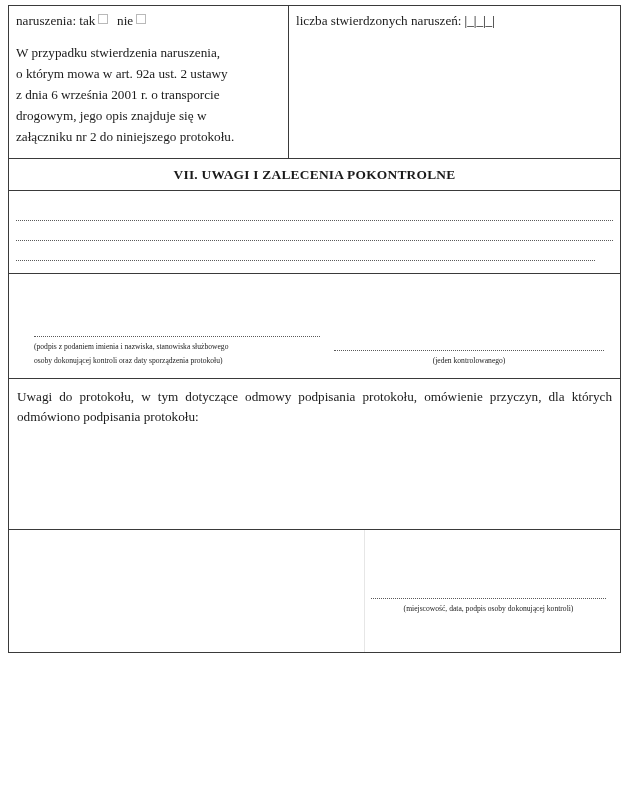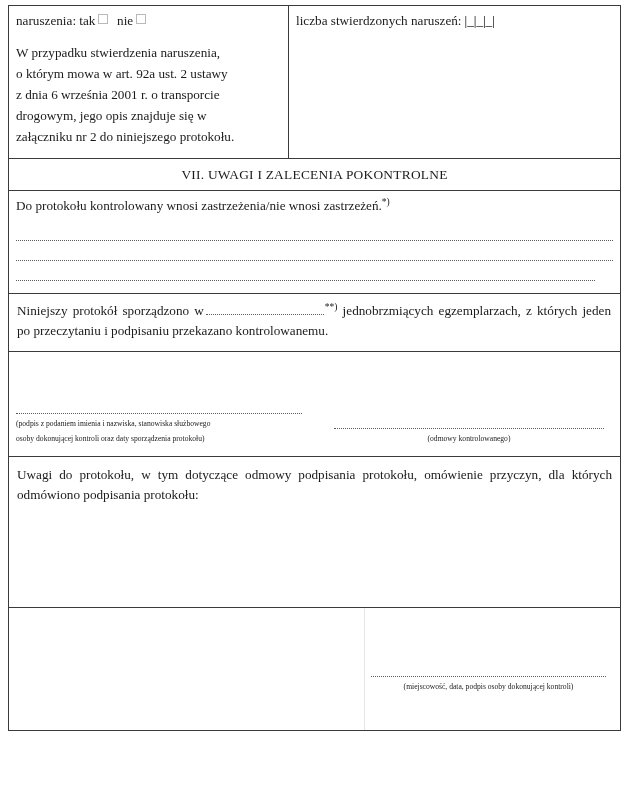--- a/index.html
+++ b/index.html
@@ -77,21 +77,21 @@
     display: inline-block;
     margin-left: 3px;
     letter-spacing: 0px;
     color: #000000;
     font-family: "Liberation Serif", serif;
   }
 
   
   .section-head {
     text-align: center;
-    font-weight: normal;
+    font-weight: bold;
     font-size: 13.4px;
     letter-spacing: 0.25px;
     padding: 8px 4px 7px 4px;
   }
 
   
   .dots {
     border-bottom: 1px dotted #5a5a5a;
     height: 0;
     margin: 0;
@@ -117,21 +117,21 @@
 
   
   .sig-wrap {
     position: relative;
     height: 104px;
   }
   .sig-col {
     position: absolute;
     bottom: 10px;
   }
-  .sig-left  { left: 7px;  width: 286px; }
+  .sig-left  { left: 25px;  width: 286px; }
   .sig-right { left: 325px; width: 270px; }
   .sig-rule {
     border-bottom: 1px dotted #5a5a5a;
     height: 0;
     margin-bottom: 3px;
   }
   .sig-cap {
     font-size: 7.6px;
     line-height: 1.85;
     color: #222;
@@ -205,58 +205,47 @@
 
       <tr>
         <td colspan="2">
           <div class="section-head">VII. UWAGI I ZALECENIA POKONTROLNE</div>
         </td>
       </tr>
 
       <tr>
         <td colspan="2">
           <div class="cell tight" style="padding-bottom:12px;">
-            <div>
-              <span>Do protokołu kontrolowany wnosi zastrzeżenia/nie wnosi zastrzeżeń.</span><sup class="mark">*)</sup>
-            </div>
             <div class="dotrow first">
                 <div class="dots"></div>
               </div>
             <div class="dotrow">
                 <div class="dots"></div>
               </div>
             <div class="dotrow">
                 <div class="dots" style="margin-right:18px;"></div>
               </div>
           </div>
         </td>
       </tr>
 
-      <tr>
-        <td colspan="2">
-          <div class="cell justify" style="padding:7px 9px 9px 8px;">
-            <span>Niniejszy protokół sporządzono w</span><span class="inline-dots"></span><sup class="mark">**)</sup>
-            <span>jednobrzmiących egzemplarzach, z których jeden po przeczytaniu i podpisaniu przekazano kontrolowanemu.</span>
-          </div>
-        </td>
-      </tr>
 
       <tr>
         <td colspan="2">
           <div class="sig-wrap">
             <div class="sig-col sig-left">
               <div class="sig-rule"></div>
               <div class="sig-cap">
                 <div>(podpis z podaniem imienia i nazwiska, stanowiska służbowego</div>
                 <div>osoby dokonującej kontroli oraz daty sporządzenia protokołu)</div>
               </div>
             </div>
             <div class="sig-col sig-right">
               <div class="sig-rule"></div>
-              <div class="sig-cap center">(odmowy kontrolowanego)</div>
+              <div class="sig-cap center">(jeden kontrolowanego)</div>
             </div>
           </div>
         </td>
       </tr>
 
       <tr>
         <td colspan="2">
           <div class="remarks" style="height:142px;">Uwagi do protokołu, w tym dotyczące odmowy podpisania protokołu, omówienie przyczyn, dla których odmówiono podpisania protokołu:</div>
         </td>
       </tr>

